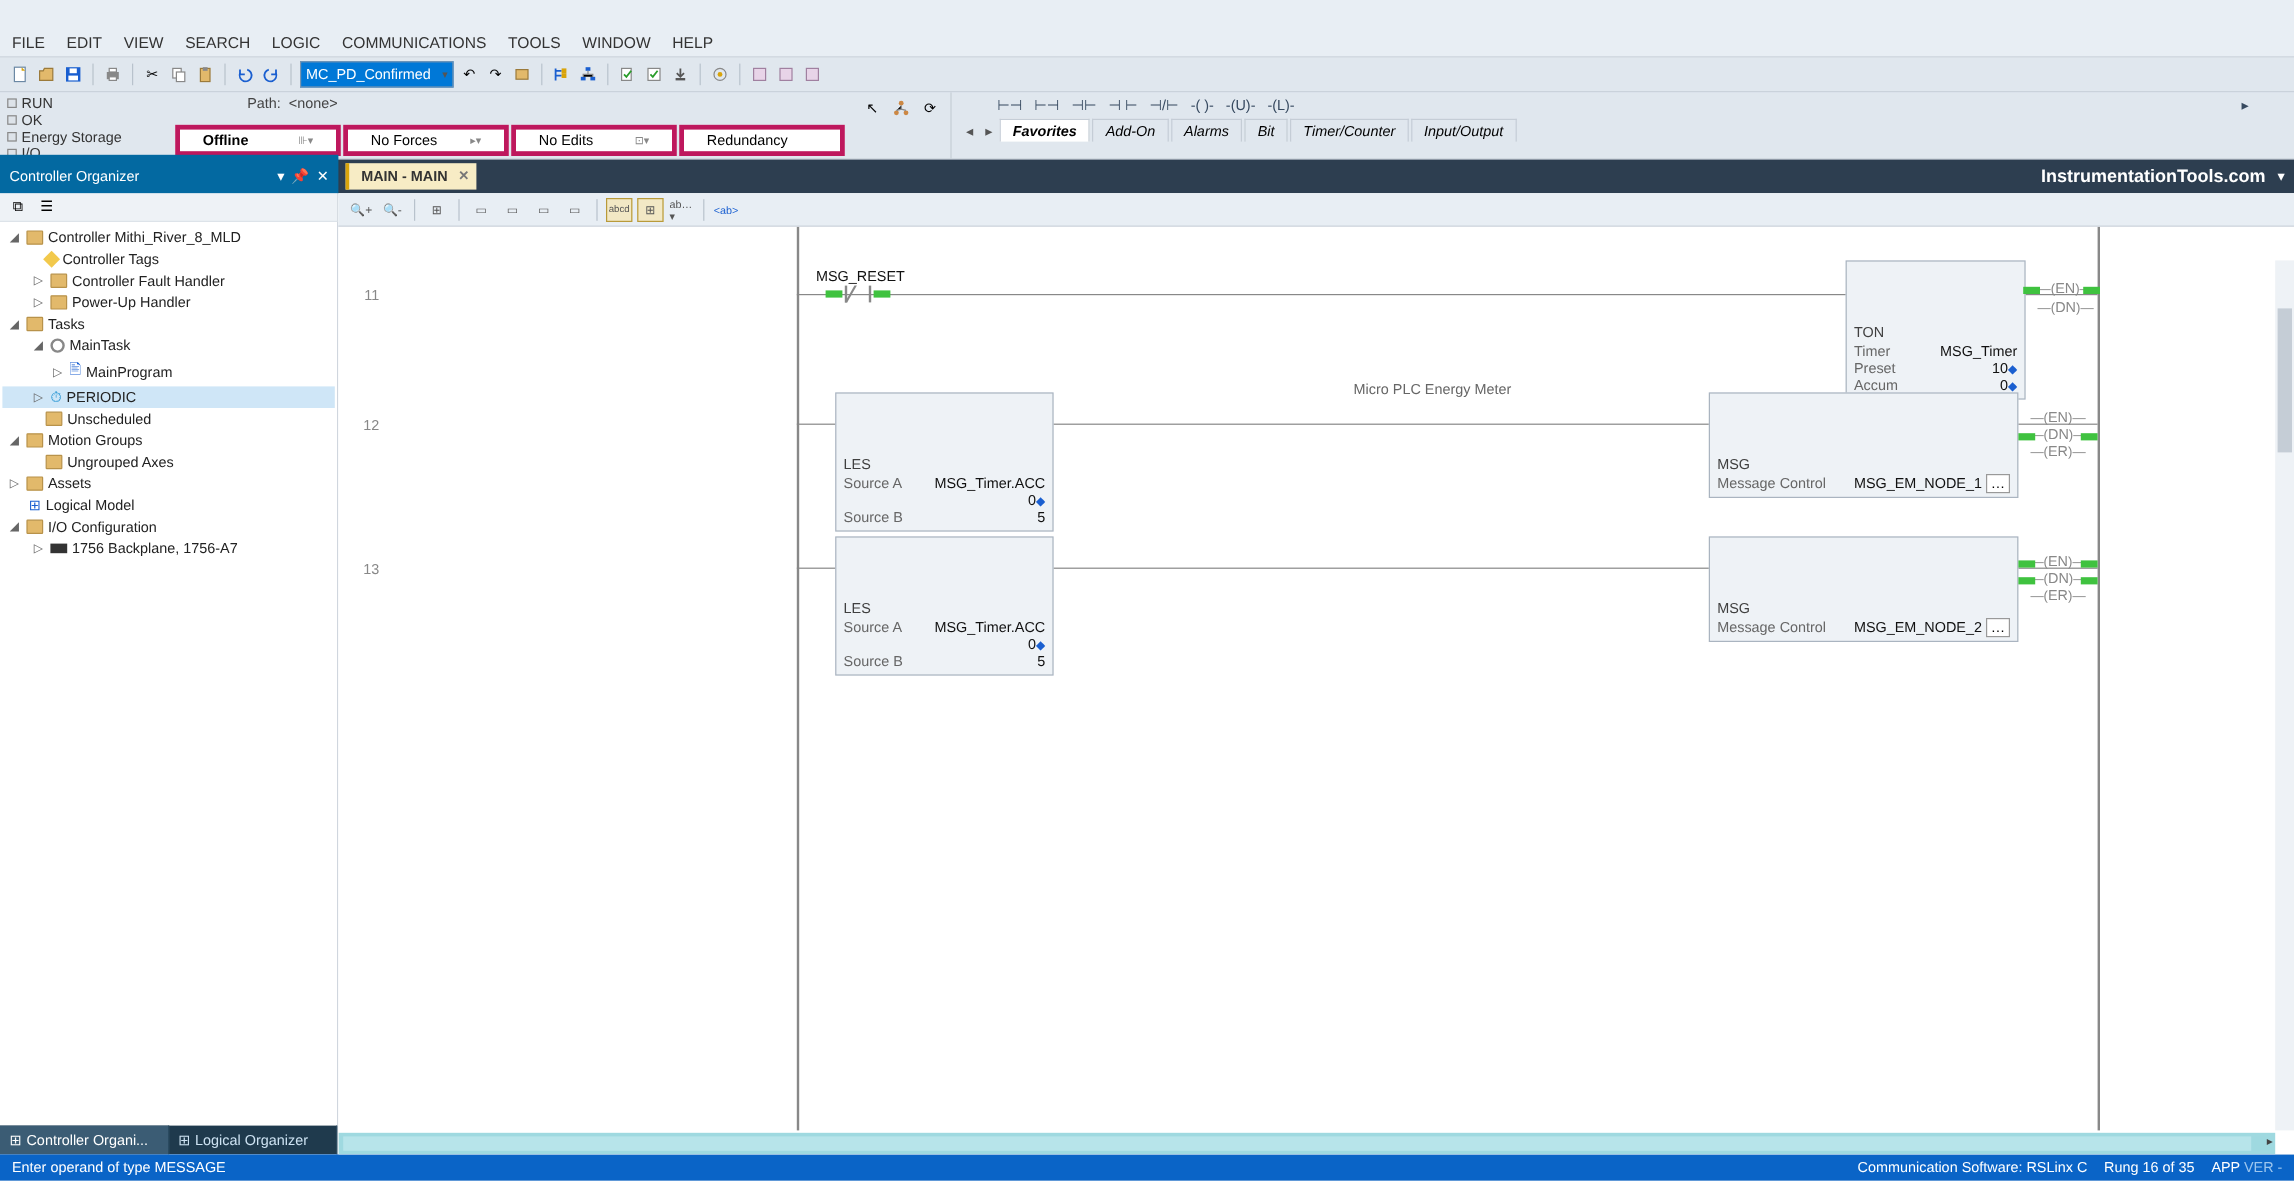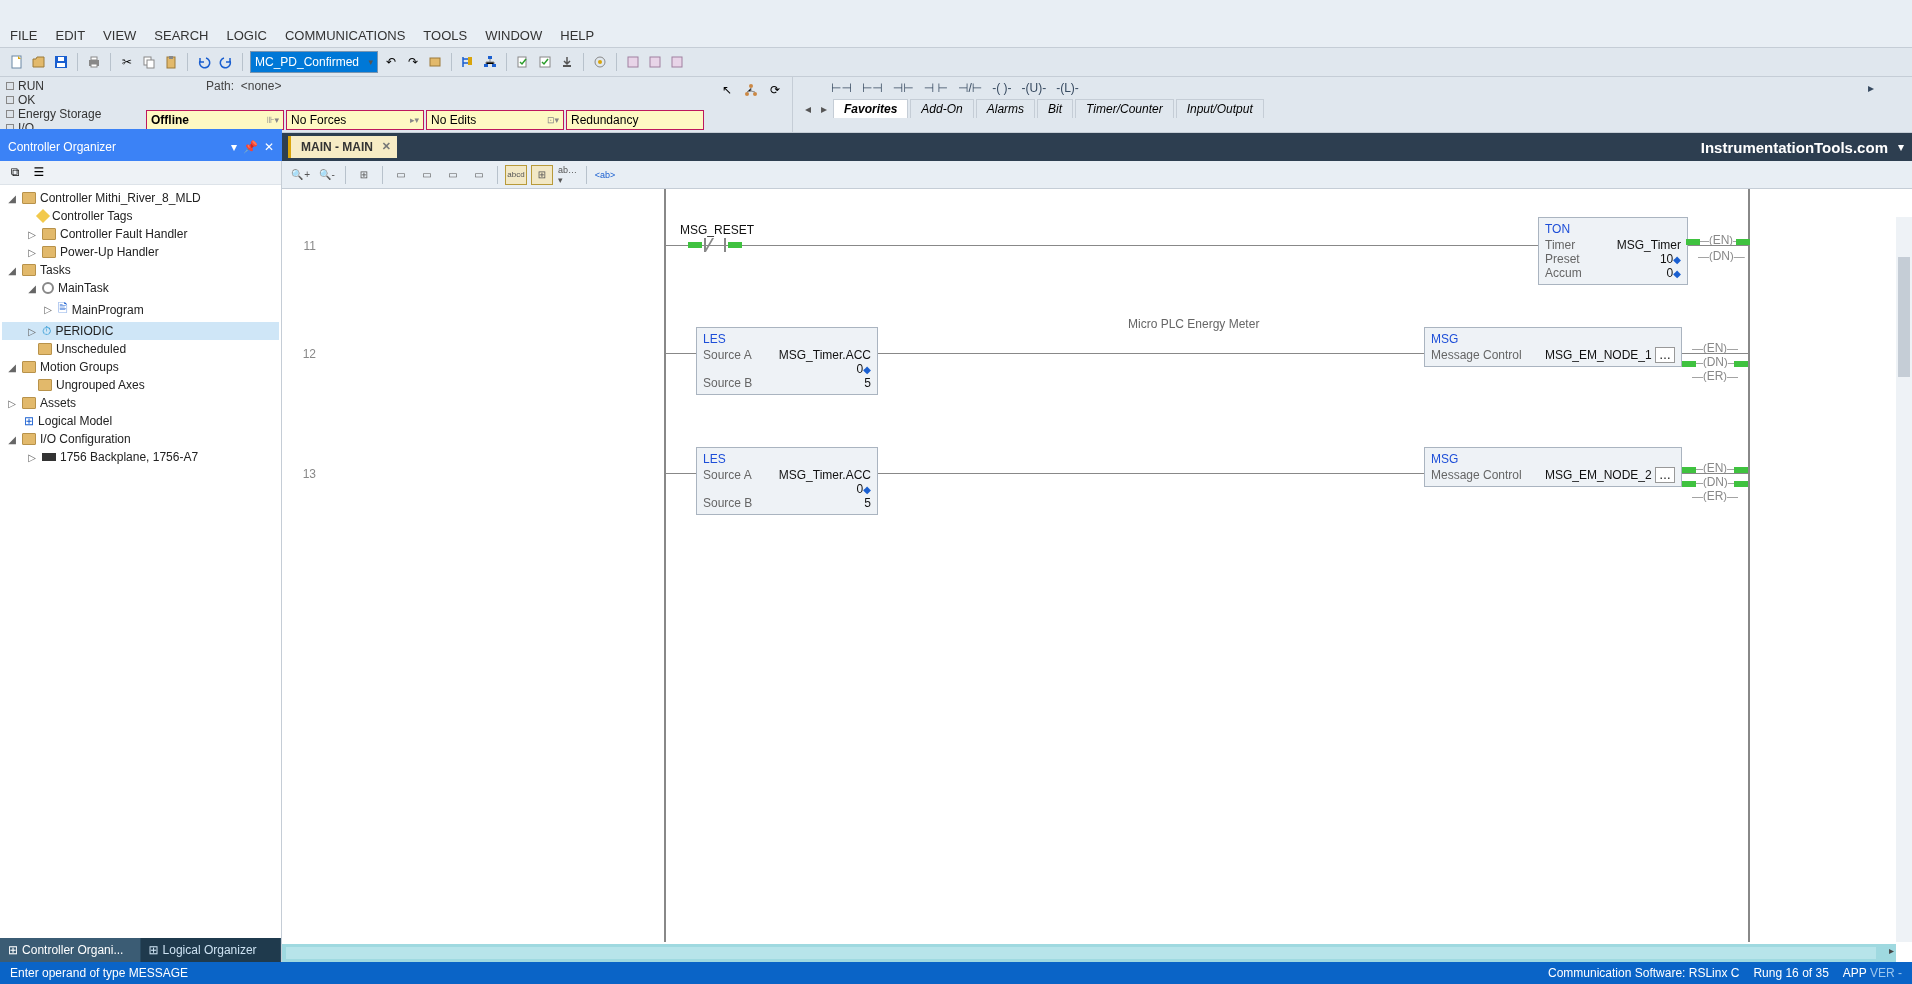--- a/index.html
+++ b/index.html
@@ -18,39 +18,39 @@
 .combo::after { content: '▾'; position: absolute; right: 4px; font-size: 9px; color: #555; }
 
 
 .statusrow { display: flex; align-items: stretch; background: #e0e7ee; border-bottom: 1px solid #c5cdd6; height: 56px; }
 .status-left { width: 140px; padding: 2px 6px; font-size: 11px; color: #333; }
 .status-left div { display: flex; align-items: center; gap: 4px; font-size: 11px; }
 .sq { width: 8px; height: 8px; background: #dde3e9; border: 1px solid #888; }
 .status-path { flex: 0 0 570px; display: flex; flex-direction: column; justify-content: space-between; padding: 2px 6px; }
 .path-row { font-size: 12px; color: #444; }
 .status-fields { display: flex; gap: 2px; }
-.status-field { flex: 1; border: 1px solid #be185d; background: #fef9c3; padding: 2px 4px; font-size: 12px; display: flex; align-items: center; justify-content: space-between; }
+.status-field { flex: 1; border: 4px solid #be185d; background: #ffffff; padding: 2px 19px; font-size: 12px; display: flex; align-items: center; justify-content: space-between; }
 .status-field b { font-weight: bold; }
 .tiny-icons { display: flex; gap: 6px; padding: 4px 8px; }
 .inst-tabs { flex: 1; display: flex; flex-direction: column; border-left: 1px solid #c5cdd6; padding: 2px 8px; }
 .inst-icons { display: flex; gap: 10px; padding: 2px 30px; font-size: 11px; color: #374a60; }
 .inst-tabrow { display: flex; gap: 2px; margin-top: 2px; align-items: center; }
 .inst-tabrow .arrow { width: 14px; text-align: center; color: #555; }
 .inst-tab { padding: 2px 10px; background: #e0e7ee; border: 1px solid #c5cdd6; border-bottom: none; font-size: 12px; font-style: italic; }
 .inst-tab.active { background: #fff; font-weight: bold; }
 
 
 .tabstrip { display: flex; align-items: center; background: #2d3e50; height: 28px; }
 .tabstrip .tab { background: #f7ecc5; border-left: 3px solid #d9a40b; padding: 4px 24px 4px 10px; margin-left: 6px; position: relative; font-weight: bold; color: #333; }
 .tabstrip .tab .x { position: absolute; right: 6px; top: 4px; font-size: 11px; color: #777; }
 .tabstrip .brand { margin-left: auto; margin-right: 10px; color: #fff; font-weight: bold; font-size: 15px; }
 .tabstrip .caret { color: #fff; margin-right: 8px; }
 
 
-.org-header { background: #3b82f6; color: #fff; padding: 4px 8px; display: flex; align-items: center; justify-content: flex-start; height: 36px; font-size: 13px; }
+.org-header { background: #0369a1; color: #fff; padding: 4px 8px; display: flex; align-items: center; justify-content: flex-start; height: 36px; font-size: 13px; }
 .org-header .title { flex: 1; }
 .org-ctrl { display: flex; gap: 6px; font-size: 11px; }
 
 
 .workspace { display: flex; flex: 1; overflow: hidden; }
 .leftpanel { width: 282px; background: #fff; border-right: 1px solid #c5cdd6; display: flex; flex-direction: column; }
 .left-toolbar { height: 24px; background: #eef2f6; border-bottom: 1px solid #dde3e9; display: flex; gap: 6px; padding: 2px 6px; }
 .tree { flex: 1; overflow: auto; padding: 4px 2px; }
 .tree-item { display: flex; align-items: center; gap: 4px; padding: 2px 4px; font-size: 13px; color: #222; white-space: nowrap; }
 .tree-item.selected { background: #cfe6f7; }
@@ -77,21 +77,21 @@
 .contact { position: absolute; width: 54px; height: 18px; }
 .contact .post { position: absolute; top: 2px; bottom: 2px; width: 2px; background: #888; }
 .contact .post.l { left: 16px; }
 .contact .post.r { right: 16px; }
 .contact .slash { position: absolute; top: 2px; left: 20px; width: 14px; height: 14px; border-left: 2px solid #888; transform: skewX(-30deg); }
 .contact .led { position: absolute; top: 6px; width: 14px; height: 6px; background: #3fc23f; }
 .contact .led.l { left: 0; }
 .contact .led.r { right: 0; }
 
 .block { position: absolute; background: #eef2f6; border: 1px solid #aab4c0; padding: 4px 6px; font-size: 12px; }
-.block .hdr { color: #1d4ed8; margin-bottom: 2px; }
+.block .hdr { color: #404040; margin-bottom: 2px; margin-top: 48px; }
 .block .row { display: flex; justify-content: space-between; gap: 8px; }
 .block .row .lbl { color: #666; }
 .block .row .val { color: #111; }
 .block .arrow-blue { color: #1a5fd0; font-size: 10px; }
 .pin { position: absolute; font-size: 11px; color: #888; }
 .led-h { position: absolute; width: 14px; height: 6px; background: #3fc23f; }
 
 .desc { position: absolute; color: #666; font-size: 12px; }
 .vscroll { position: absolute; right: 0; top: 28px; bottom: 20px; width: 16px; background: #eef2f6; }
 .vscroll .thumb { position: absolute; left: 2px; right: 2px; top: 40px; height: 120px; background: #c5cdd6; }

